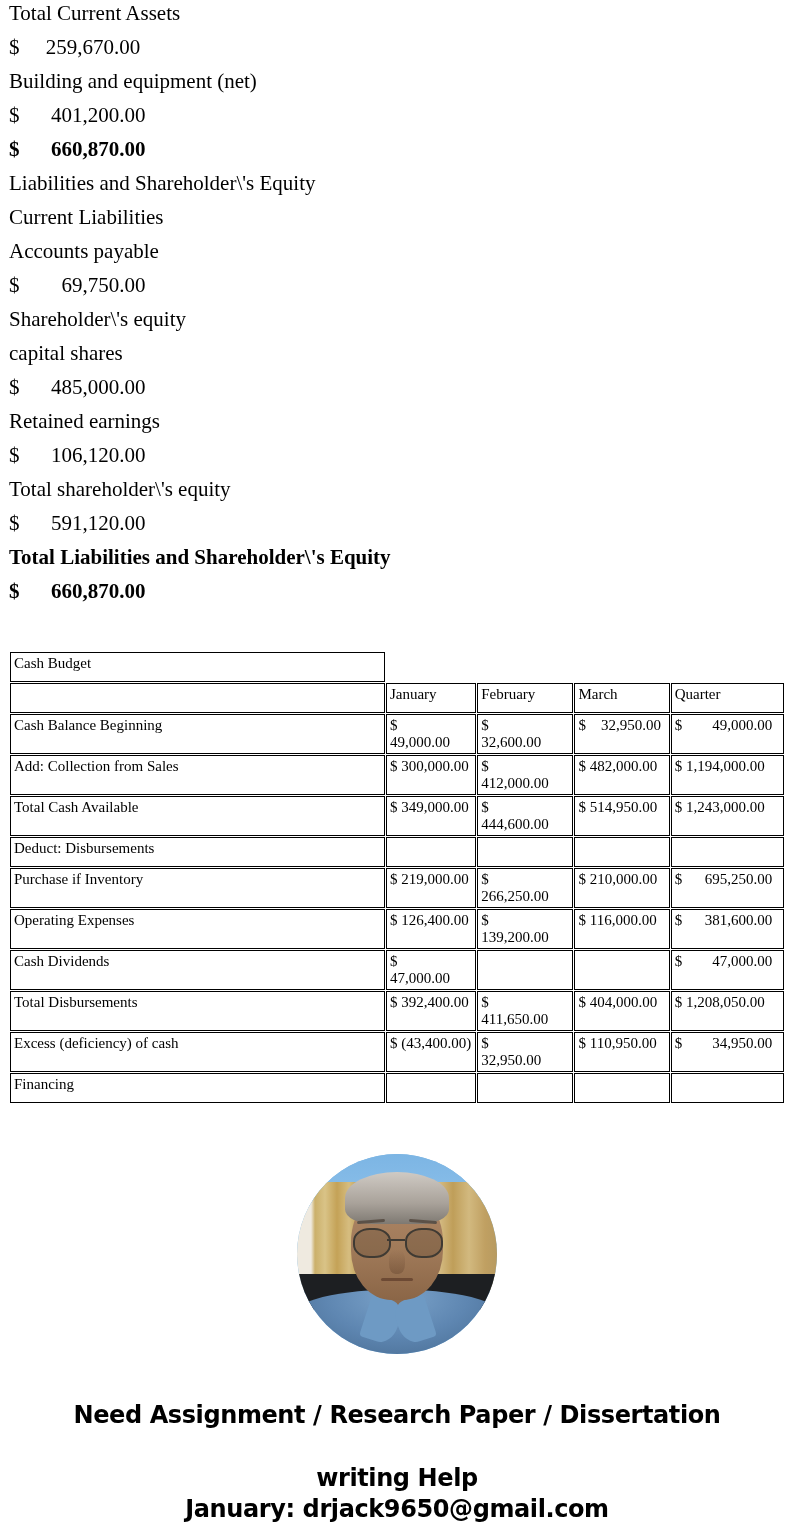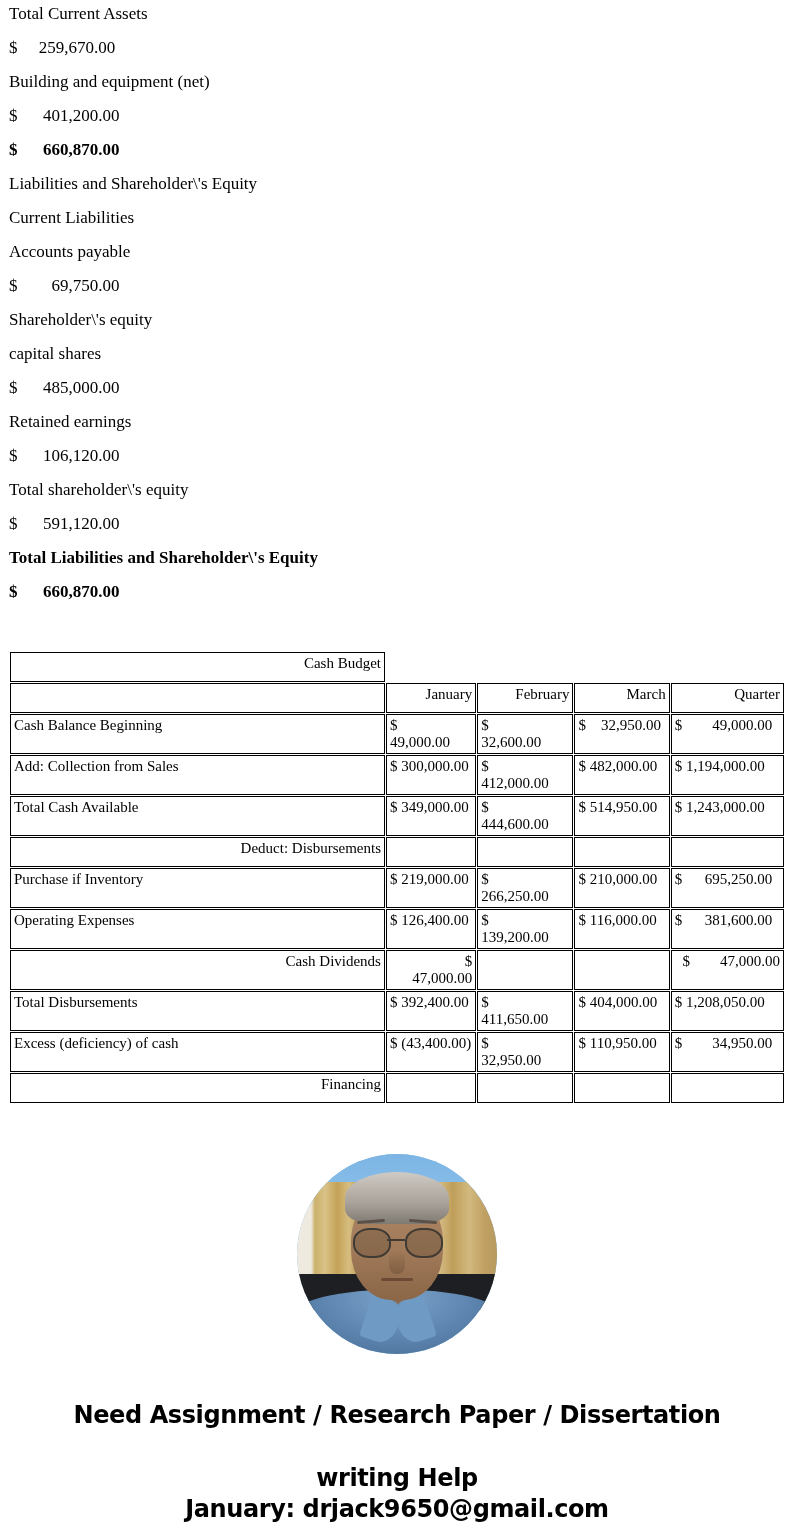--- a/index.html
+++ b/index.html
@@ -16,21 +16,21 @@
     font-family: "Liberation Serif", "DejaVu Serif", serif;
     color: #000000;
   }
 
   
   .statement {
     padding: 0 9px;
     box-sizing: border-box;
   }
   .stmt-line {
-    font-size: 17px;
+    font-size: 21px;
     line-height: 17px;
     margin: 0 0 17px 0;
     white-space: pre;
     font-family: "Liberation Serif", "DejaVu Serif", serif;
   }
   .stmt-line:first-child { padding-top: 5px; }
   .stmt-line.bold { font-weight: bold; }
 
   
   .table-wrap {
@@ -64,21 +64,21 @@
   col.c-label { width: 374px; }
   col.c-jan   { width: 90px; }
   col.c-feb   { width: 96px; }
   col.c-mar   { width: 95px; }
   col.c-qtr   { width: 113px; }
 
   .lbl        { white-space: nowrap; }
   .num        { white-space: pre-wrap; }
   .h-row td   { white-space: nowrap; }
   .tall td    { height: 34px; }
-  .short td   { height: 24px; text-align: right; }
+  .short td   { height: 24px; }
 
   
   .portrait-area {
     position: absolute;
     left: 0;
     top: 1146px;
     width: 794px;
     height: 216px;
   }
   .avatar {

